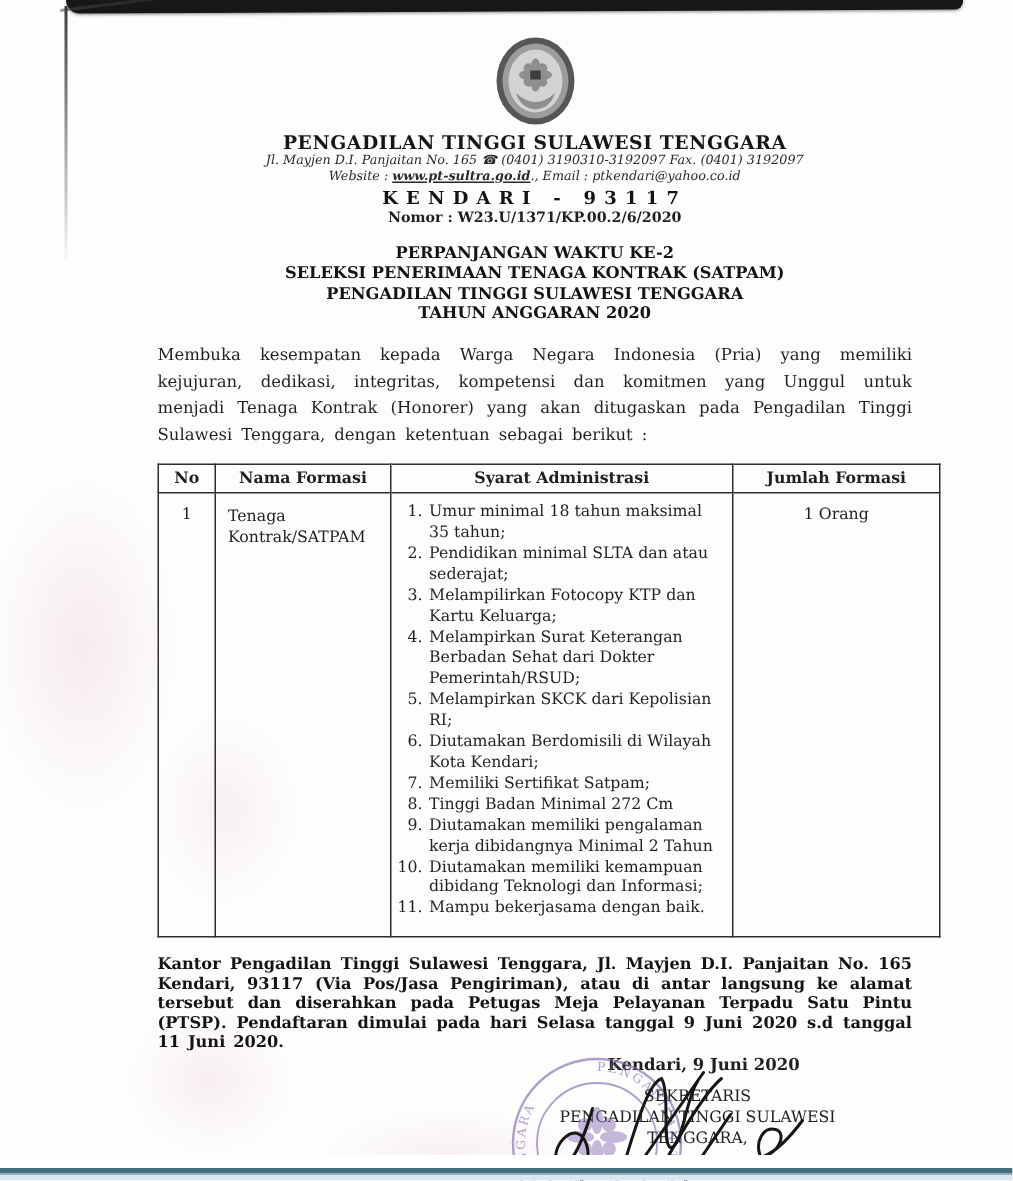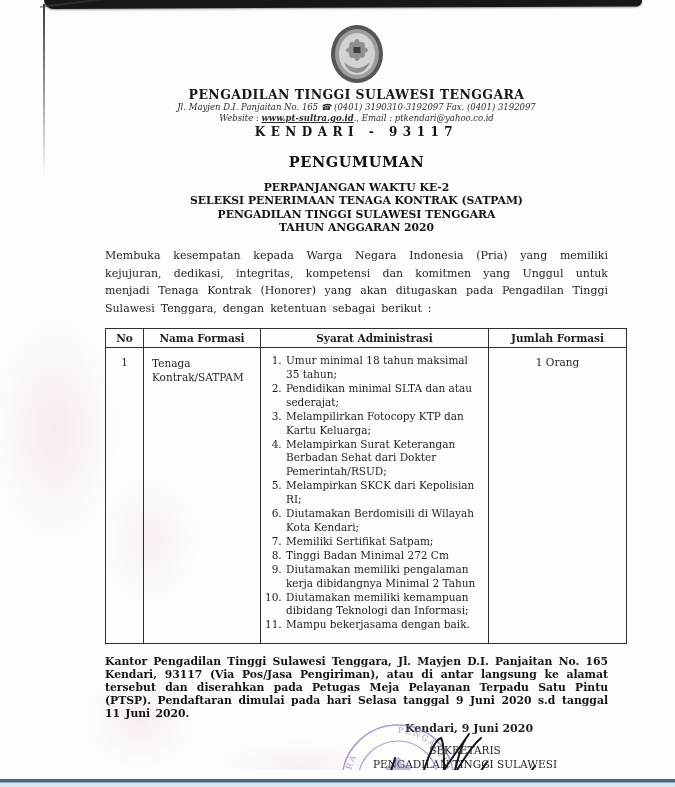--- a/index.html
+++ b/index.html
@@ -80,21 +80,21 @@
         </g>
         <rect x="24.5" y="23" width="7" height="6" fill="#3d3d3d"></rect>
         <path d="M15,38 Q28,50 41,38 Q38,48 28,49 Q18,48 15,38 Z" fill="#8f8f8f"></path>
       </svg>
     </div>
     <div class="center org-name">PENGADILAN TINGGI SULAWESI TENGGARA</div>
     <div class="center addr">Jl. Mayjen D.I. Panjaitan No. 165  ☎ (0401) 3190310-3192097 Fax. (0401) 3192097</div>
     <div class="center addr"><span>Website : </span><span class="url">www.pt-sultra.go.id</span><span>.,  Email : ptkendari@yahoo.co.id</span></div>
     <div class="center kendari">KENDARI - 93117</div>
 
-    <div class="center heading">PENGUMUMAN</div>
+    <div class="center nomor">Nomor : W23.U/1371/KP.00.2/6/2020</div>
     <div class="center subtitle">
         <div>PERPANJANGAN WAKTU KE-2</div>
         <div>SELEKSI PENERIMAAN TENAGA KONTRAK (SATPAM)</div>
         <div>PENGADILAN TINGGI SULAWESI TENGGARA</div>
         <div>TAHUN ANGGARAN 2020</div>
       </div>
 
     <div class="intro">Membuka  kesempatan kepada Warga Negara Indonesia (Pria) yang memiliki kejujuran, dedikasi, integritas, kompetensi dan komitmen yang Unggul untuk menjadi Tenaga Kontrak (Honorer) yang akan ditugaskan pada Pengadilan Tinggi Sulawesi Tenggara, dengan ketentuan sebagai berikut :</div>
 
     <table class="formasi">

